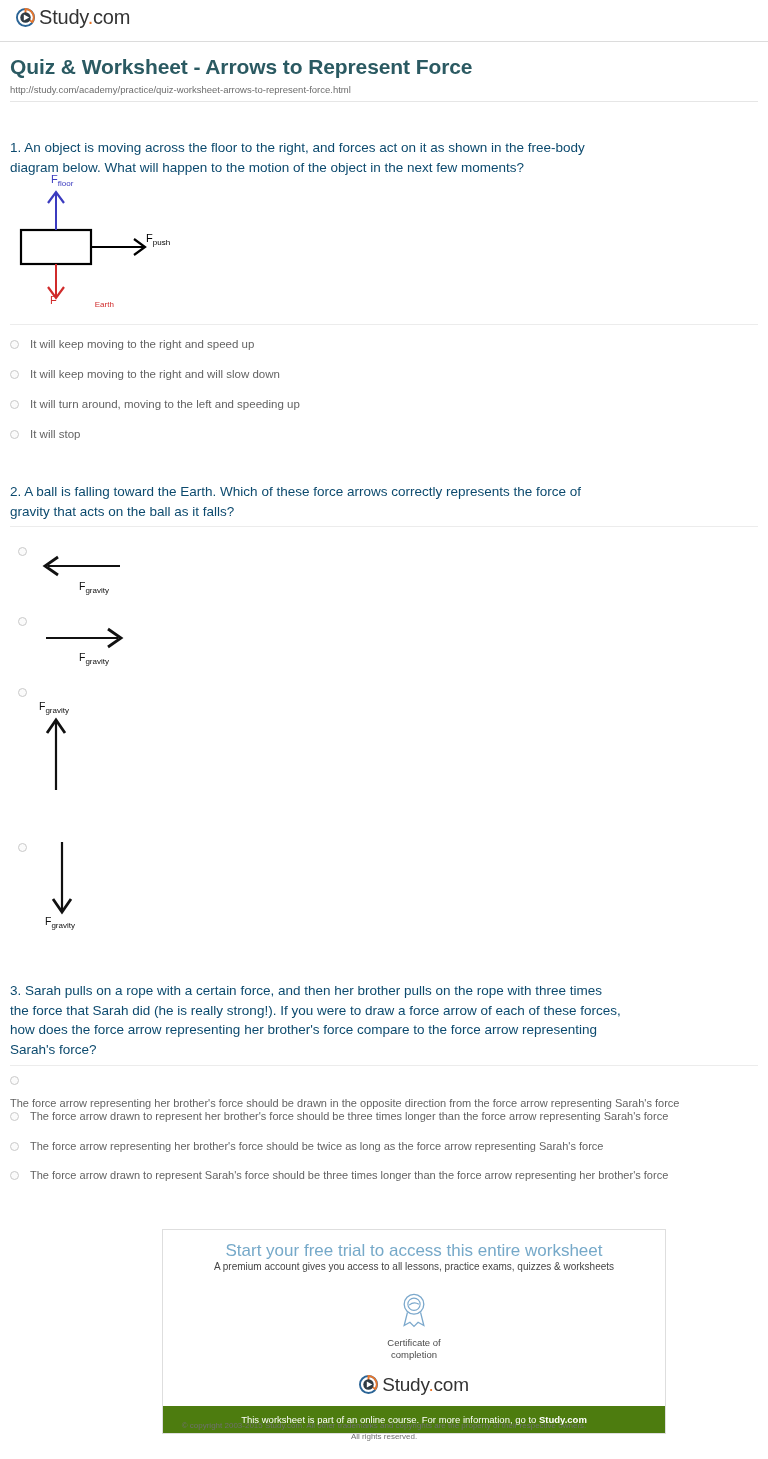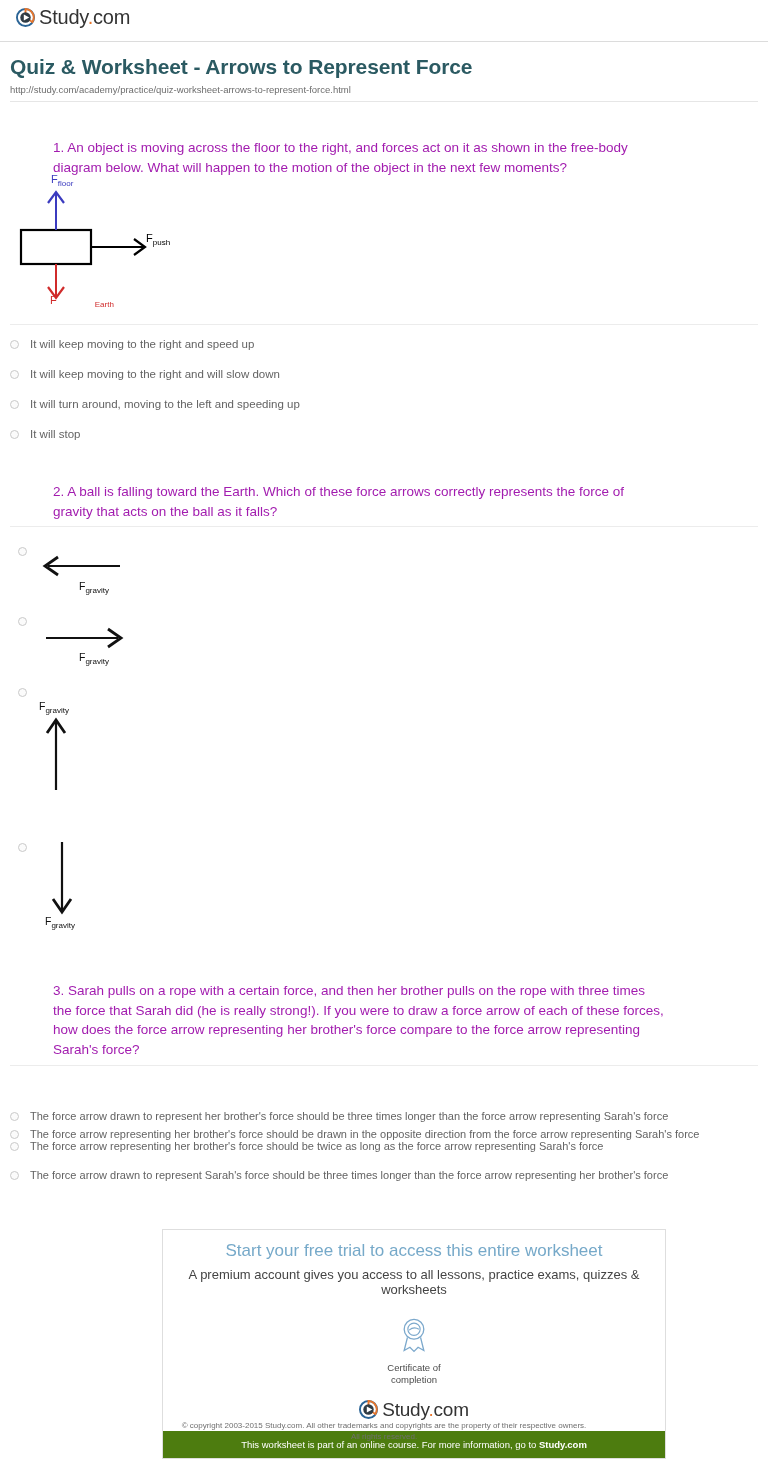--- a/index.html
+++ b/index.html
@@ -75,24 +75,23 @@
     width: 748px;
     height: 1px;
     background: #e6e6e6;
   }
 
   
   .qtext {
     position: absolute;
     font-size: 13.5px;
     line-height: 19.5px;
-    color: #a21caf;
+    color: #0c4a6e;
     width: 612px;
     left: 10px;
-    margin-left: 43px;
   }
   .divider {
     position: absolute;
     left: 10px;
     width: 748px;
     height: 1px;
     background: #ececec;
   }
 
   .opt {
@@ -146,23 +145,23 @@
   }
   .promo-title {
     text-align: center;
     font-size: 17px;
     color: #76a9c9;
     font-weight: 400;
     margin-top: 11px;
   }
   .promo-sub {
     text-align: center;
-    font-size: 13px;
+    font-size: 10px;
     color: #444444;
-    margin-top: 6px;
+    margin-top: 0;
   }
   .promo-feats {
     display: flex;
     justify-content: space-around;
     align-items: flex-start;
     margin-top: 17px;
     padding: 0 18px;
   }
   .feat {
     width: 100px;
@@ -300,21 +299,21 @@
 </div>
 <svg class="q2art" style="left:46px;top:838px;" width="32" height="80" viewBox="0 0 32 80">
   <line x1="16" y1="4" x2="16" y2="72" stroke="#111111" stroke-width="2.2"></line>
   <polyline points="7,61 16,74 25,61" fill="none" stroke="#111111" stroke-width="2.8"></polyline>
 </svg>
 <div style="position:absolute;left:45px;top:915px;font-size:10.5px;color:#111;"><span>F</span><sub style="font-size:8px;">gravity</sub></div>
 
 <div class="qtext" style="top:981px;">3. Sarah pulls on a rope with a certain force, and then her brother pulls on the rope with three times the force that Sarah did (he is really strong!). If you were to draw a force arrow of each of these forces, how does the force arrow representing her brother's force compare to the force arrow representing Sarah's force?</div>
 <div class="divider" style="top:1065px;"></div>
 
-<div class="opt" style="top:1127px;">
+<div class="opt" style="top:1073px;flex-direction:column;">
   <span class="radio"></span>
   <span class="opt-label wide">The force arrow representing her brother's force should be drawn in the opposite direction from the force arrow representing Sarah's force</span>
 </div>
 <div class="opt" style="top:1109px;">
   <span class="radio"></span>
   <span class="opt-label wide">The force arrow drawn to represent her brother's force should be three times longer than the force arrow representing Sarah's force</span>
 </div>
 <div class="opt" style="top:1139px;">
   <span class="radio"></span>
   <span class="opt-label wide">The force arrow representing her brother's force should be twice as long as the force arrow representing Sarah's force</span>

